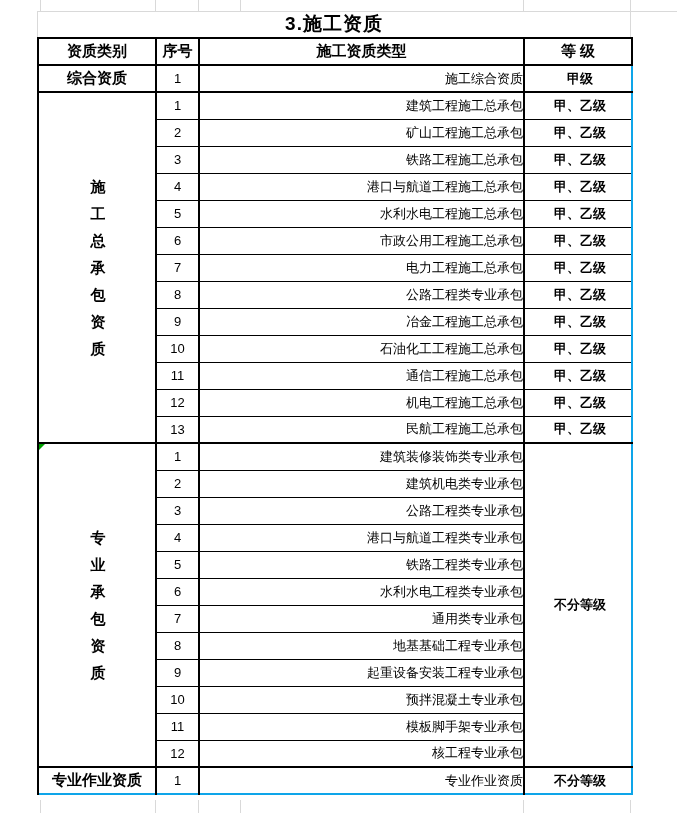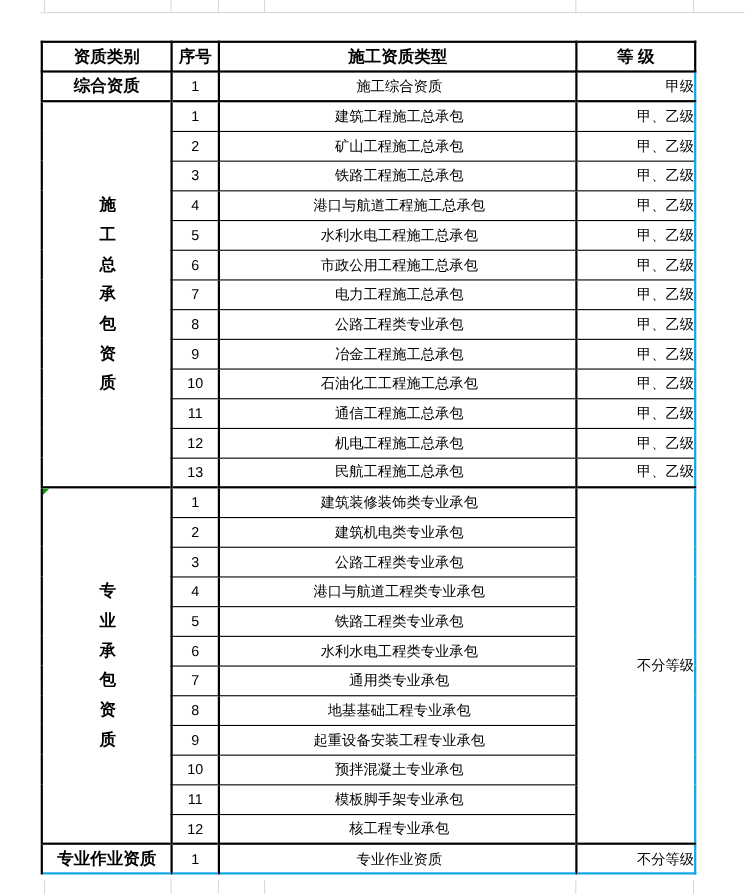--- a/index.html
+++ b/index.html
@@ -18,22 +18,22 @@
         border:2px solid #0ea5e9;}
   table.qual tr{height:27px;}
   tr.hdr{height:30px;}
   th{border:2px solid #000;font-size:15px;font-weight:bold;text-align:center;padding:0;
      white-space:nowrap;overflow:hidden;}
   td{border:1px solid #000;font-size:13px;font-weight:normal;padding:0;vertical-align:middle;
      white-space:nowrap;overflow:hidden;}
   td.cat{border-left-width:2px;border-right-width:2px;text-align:center;font-weight:bold;
      font-size:15px;position:relative;}
   td.idx{border-right-width:2px;text-align:center;}
-  td.typ{border-right-width:2px;text-align:center;padding-left:3px;}
-  td.grd{text-align:right;padding-left:4px;}
+  td.typ{border-right-width:2px;text-align:right;padding-left:3px;}
+  td.grd{text-align:center;padding-left:4px;font-weight:bold;}
   tr.sec td{border-top-width:2px;}
   .v-text{width:17px;margin:0 auto;word-break:break-all;line-height:27px;text-align:right;
      font-weight:bold;font-size:15px;white-space:normal;}
   .green-tri{position:absolute;left:0;top:0;width:0;height:0;
      border-top:6px solid #00a000;border-right:6px solid transparent;}
 </style>
 </head>
 <body>
 
 <div class="page">
@@ -41,20 +41,21 @@
   <div>
     <div class="gridh" style="left:37px;top:11px;width:640px;"></div>
     <div class="gridv" style="left:40px;top:0;height:11px;"></div>
     <div class="gridv" style="left:155px;top:0;height:11px;"></div>
     <div class="gridv" style="left:198px;top:0;height:11px;"></div>
     <div class="gridv" style="left:240px;top:0;height:11px;"></div>
     <div class="gridv" style="left:523px;top:0;height:11px;"></div>
     <div class="gridv" style="left:630px;top:0;height:11px;"></div>
   </div>
 
+  <div class="title-cell">3.施工资质</div>
 
   <table class="qual">
     <colgroup>
       <col style="width:118px;">
         <col style="width:43px;">
         <col style="width:325px;">
         <col style="width:108px;">
     </colgroup>
 
     <tbody>

